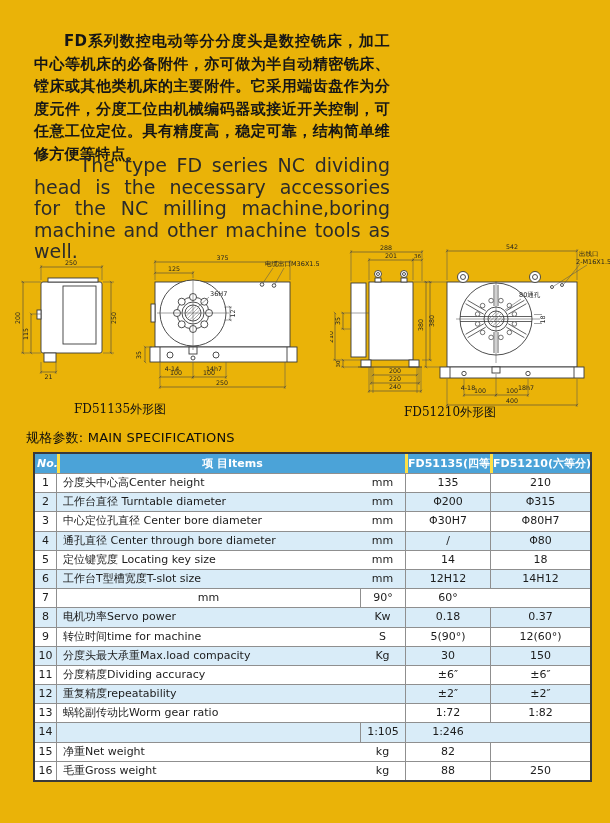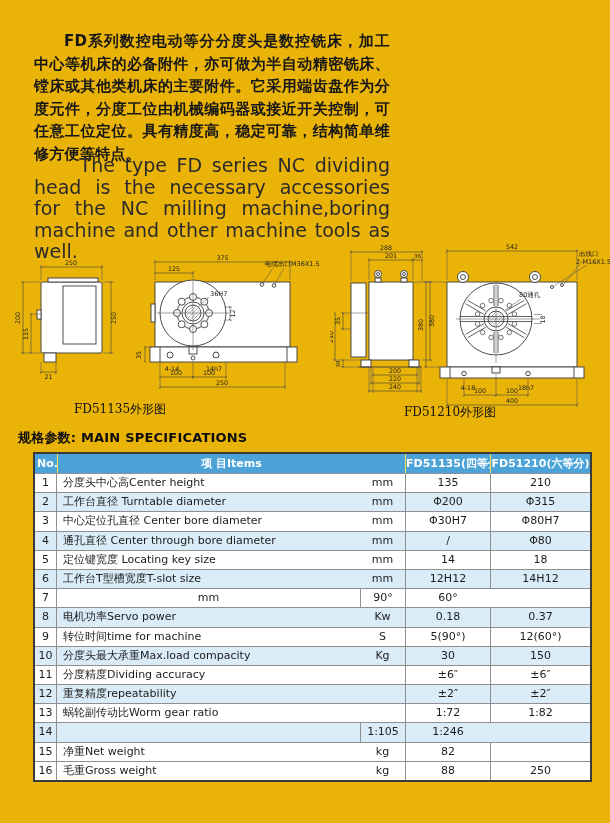--- a/index.html
+++ b/index.html
@@ -10,26 +10,26 @@
             text-indent:2em;text-align:justify;letter-spacing:0.3px;}
   .intro-en{position:absolute;left:34px;top:155px;width:356px;margin:0;
             font-size:19px;line-height:21.5px;font-weight:400;color:#2b2b2b;
             text-indent:2.4em;text-align:justify;}
   .drawing{position:absolute;}
   svg text{font-family:"DejaVu Sans","Liberation Sans",sans-serif;fill:#222;}
   .caption{position:absolute;width:150px;text-align:center;font-size:12px;
            font-family:"DejaVu Serif","Liberation Serif",serif;color:#111;}
   .cap1{left:45px;top:401px;}
   .cap2{left:375px;top:404px;text-align:center;}
-  .spec-heading{position:absolute;left:18px;top:429px;font-size:13px;font-weight:bold;color:#0d0d0d;letter-spacing:0.2px;}
+  .spec-heading{position:absolute;left:26px;top:429px;font-size:13px;font-weight:normal;color:#0d0d0d;letter-spacing:0.2px;}
   .spec-table{position:absolute;left:33px;top:452px;width:555px;border:2px solid #3a3a3a;background:#fff;}
   .thead{display:grid;grid-template-columns:22px 348px 85px 100px;background:#4ba3d8;color:#fff;
          font-weight:bold;font-size:11px;height:19px;line-height:19px;}
-  .thead>div{border-left:1px solid #fde047;text-align:center;white-space:nowrap;overflow:hidden;}
-  .thead>div:first-child{border-left:none;text-align:left;padding-left:2px;}
+  .thead>div{border-left:3px solid #fde047;text-align:center;white-space:nowrap;overflow:hidden;}
+  .thead>div:first-child{border-left:none;text-align:left;padding-left:2px;font-style:italic;}
   .trow{display:grid;grid-template-columns:22px 303px 45px 85px 100px;height:18.2px;line-height:18.2px;
         font-size:11px;border-top:1px solid #8f8f8f;background:#fff;}
   .trow.alt{background:#d9ecf8;}
   .c-no{text-align:center;border-right:1px solid #8f8f8f;}
   .c-item{padding-left:6px;white-space:nowrap;overflow:hidden;}
   .c-unit{text-align:center;white-space:nowrap;}
   .c-v{border-left:1px solid #8f8f8f;text-align:center;white-space:nowrap;}
 </style>
 </head>
 <body>

